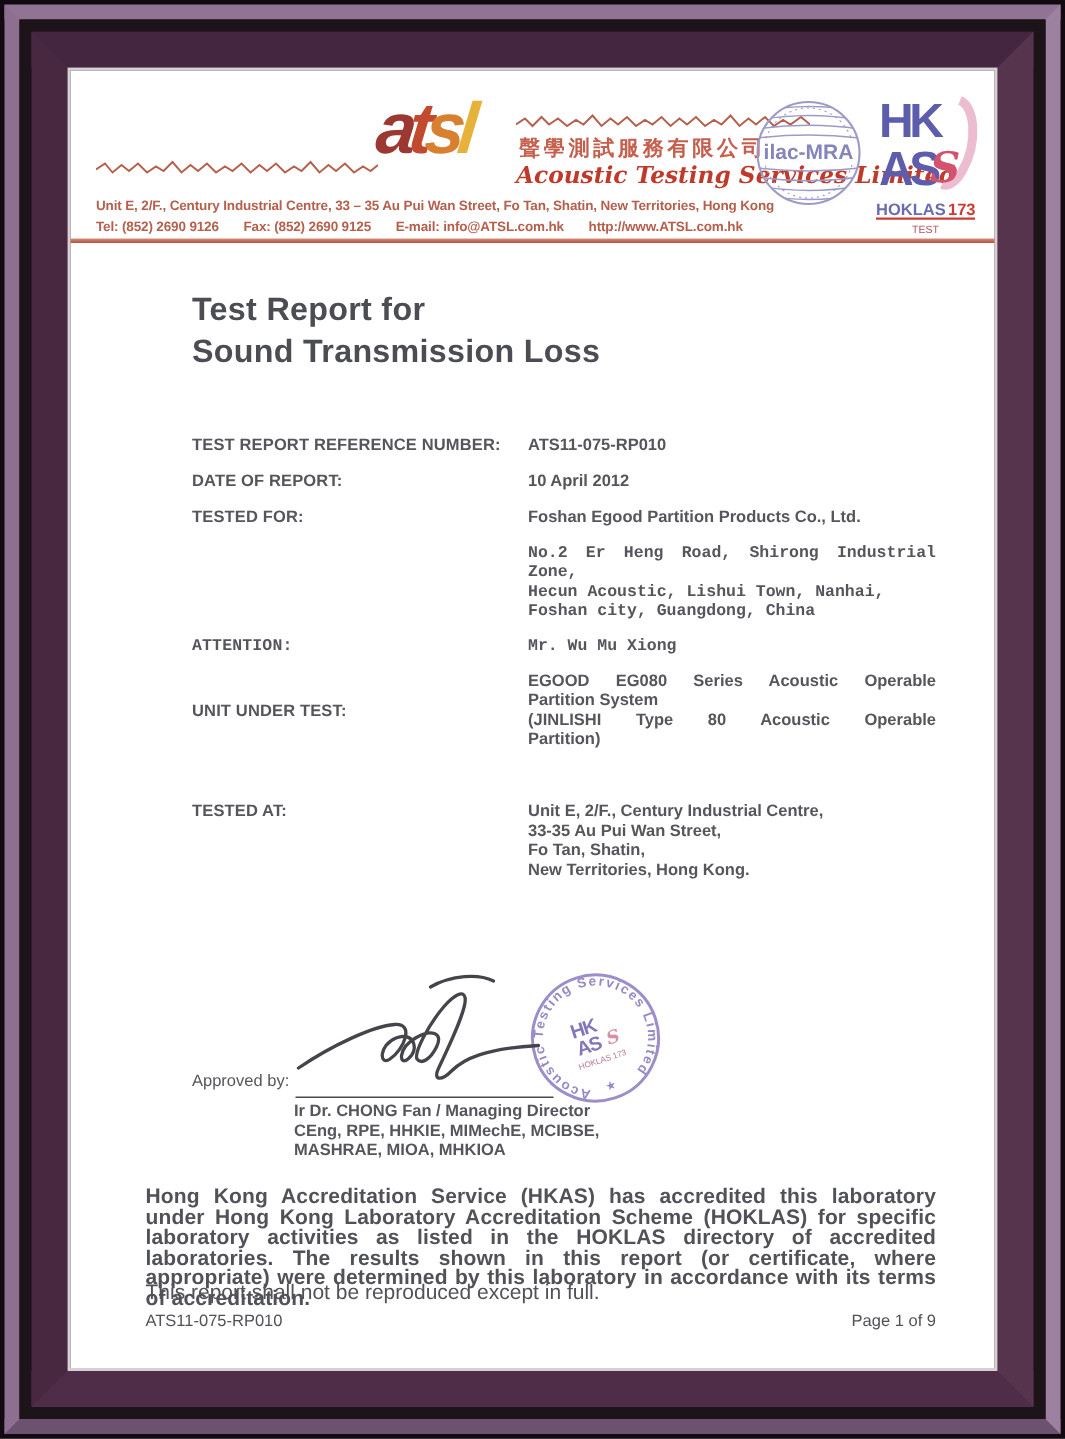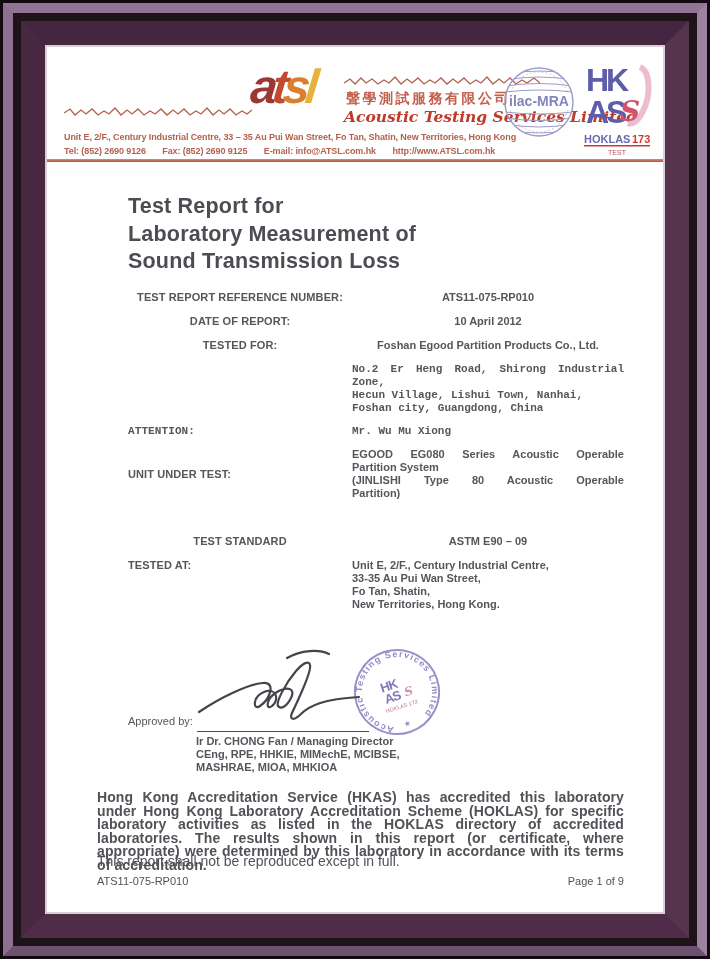--- a/index.html
+++ b/index.html
@@ -40,21 +40,21 @@
   .title{position:absolute;left:81px;top:146px;font-size:21.5px;font-weight:bold;
       color:#4c4d53;line-height:27.5px;letter-spacing:0.2px;}
 
   
   .fields{position:absolute;left:81px;top:244px;width:496px;font-size:11px;font-weight:bold;
       color:#55565b;}
   .row{display:flex;align-items:flex-start;}
   .lbl{width:224px;flex:0 0 224px;letter-spacing:0.1px;}
   .val{width:272px;flex:0 0 272px;line-height:13px;}
   .row .lbl,.row .val{line-height:13px;}
-  .mb11{margin-bottom:11px;text-align:center;} .mb10{margin-bottom:10px;font-family:Liberation Mono, monospace;} .mb35{margin-bottom:35px;align-items:center;}
+  .mb11{margin-bottom:11px;} .mb10{margin-bottom:10px;font-family:Liberation Mono, monospace;} .mb35{margin-bottom:35px;align-items:center;}
   .jl{text-align:justify;text-align-last:justify;}
 
   
   .stamp{position:absolute;left:304px;top:599px;opacity:0.92;}
   .sig{position:absolute;left:148px;top:601px;}
   .approvedby{position:absolute;left:81px;top:668px;font-size:11px;color:#55565b;}
   .sigline{position:absolute;left:150px;top:684px;width:172px;height:0;
       border-top:1.6px solid #4a4a50;}
   .signame{position:absolute;left:149px;top:688px;font-size:11px;font-weight:bold;
       color:#55565b;line-height:13px;}
@@ -132,21 +132,20 @@
       <text x="48" y="82" font-family="Liberation Sans,sans-serif" font-size="11" font-weight="bold" fill="#cc3b33">173</text>
       <rect x="0" y="84" width="66" height="1.5" fill="#cc3b33"></rect>
       <text x="33" y="94" text-anchor="middle" font-family="Liberation Sans,sans-serif" font-size="7" fill="#b05560">TEST</text>
     </svg>
 
     <div class="redline"></div>
   </div>
 
   <div class="title">
     <div>Test Report for</div>
-    <div>Laboratory Measurement of</div>
     <div>Sound Transmission Loss</div>
   </div>
 
   <div class="fields">
 
     <div class="row mb11">
       <div class="lbl">TEST REPORT REFERENCE NUMBER:</div>
       <div class="val">ATS11-075-RP010</div>
     </div>
 
@@ -157,44 +156,40 @@
 
     <div class="row mb11">
       <div class="lbl">TESTED FOR:</div>
       <div class="val">Foshan Egood Partition Products Co., Ltd.</div>
     </div>
 
     <div class="row mb10">
       <div class="lbl"></div>
       <div class="val">
         <div class="jl">No.2 Er Heng Road, Shirong Industrial Zone,</div>
-        <div>Hecun Village, Lishui Town, Nanhai,</div>
+        <div>Hecun Acoustic, Lishui Town, Nanhai,</div>
         <div>Foshan city, Guangdong, China</div>
       </div>
     </div>
 
     <div class="row mb10">
       <div class="lbl">ATTENTION:</div>
       <div class="val">Mr. Wu Mu Xiong</div>
     </div>
 
     <div class="row mb35">
       <div class="lbl">UNIT UNDER TEST:</div>
       <div class="val">
         <div class="jl">EGOOD EG080 Series Acoustic Operable</div>
         <div>Partition System</div>
         <div class="jl">(JINLISHI Type 80 Acoustic Operable</div>
         <div>Partition)</div>
       </div>
     </div>
 
-    <div class="row mb11">
-      <div class="lbl">TEST STANDARD</div>
-      <div class="val">ASTM E90 – 09</div>
-    </div>
 
     <div class="row">
       <div class="lbl">TESTED AT:</div>
       <div class="val">
         <div>Unit E, 2/F., Century Industrial Centre,</div>
         <div>33-35 Au Pui Wan Street,</div>
         <div>Fo Tan, Shatin,</div>
         <div>New Territories, Hong Kong.</div>
       </div>
     </div>

